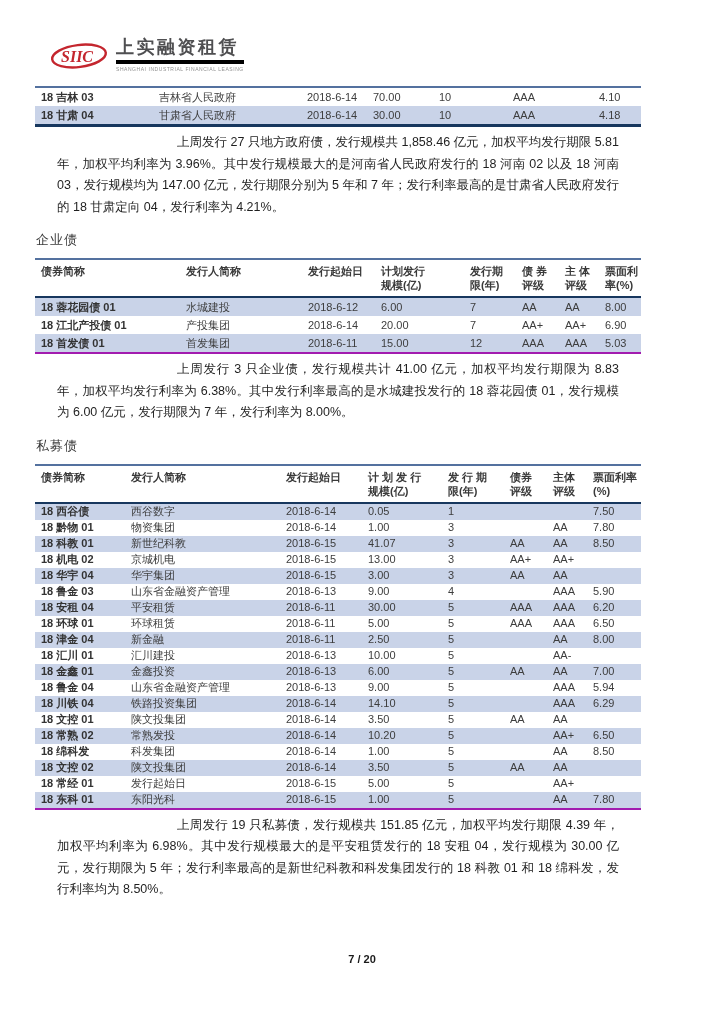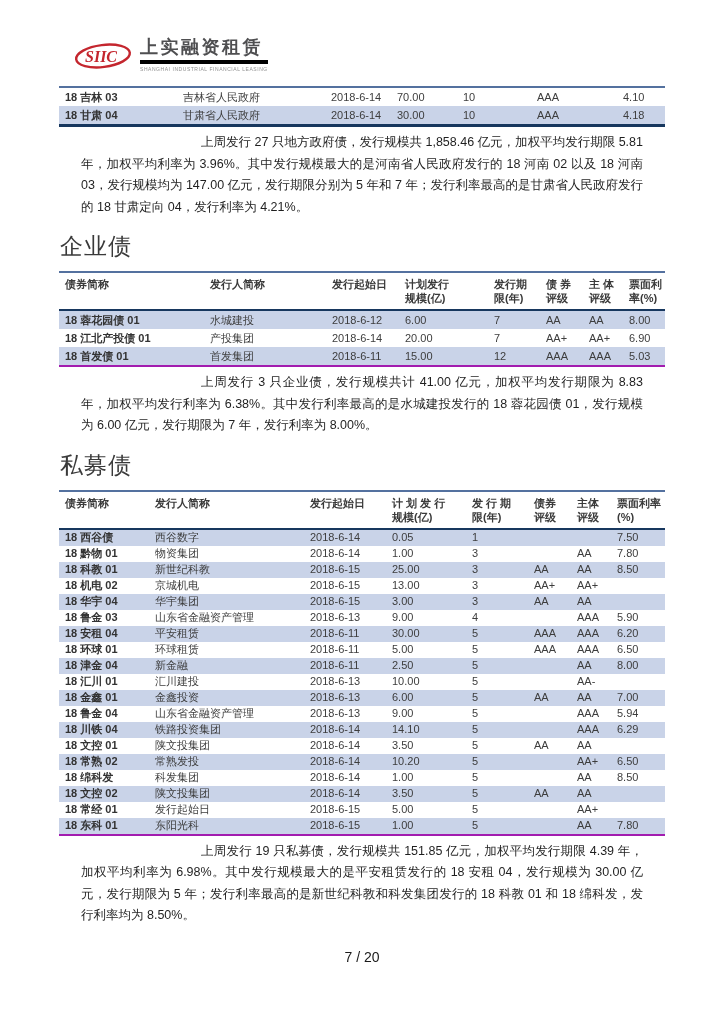--- a/index.html
+++ b/index.html
@@ -2,21 +2,21 @@
 <html><head>
 <meta charset="utf-8">
 <style>
   html,body{margin:0;padding:0;background:#ffffff;}
   .page{
     position:relative;
     width:724px;height:1023px;
     background:#ffffff;
     font-family:"Liberation Sans","DejaVu Sans",sans-serif;
     box-sizing:border-box;
-    padding:36px 59px 0 59px;
+    padding:36px 59px 0 35px;
     overflow:hidden;
     color:#262626;
   }
   
   .doc-header{height:50px;margin-left:15px;display:flex;align-items:flex-start;}
   .logo-mark{margin-top:3px;}
   .logo-text{margin-left:8px;}
   .logo-cn{
     font-size:18px;font-weight:bold;color:#4f4f51;
     letter-spacing:2.5px;
@@ -46,26 +46,26 @@
   .priv-table td{padding-top:1.5px;padding-bottom:1.5px;}
   
   .summary{
     margin:5px 0 8px 22px;
     width:562px;
     font-size:12.5px;line-height:21.5px;
     text-align:justify;color:#1f1f1f;
     text-indent:120px;
   }
   h2.section-title{
-    font-size:23px;font-weight:normal;color:#3a3a3a;
+    font-size:13px;font-weight:normal;color:#3a3a3a;
     margin:13px 0 9px 1px;letter-spacing:1px;
   }
   .page-footer{
     position:absolute;left:0;right:0;bottom:58px;
-    text-align:center;font-size:14px;font-weight:normal;color:#1a1a1a;
+    text-align:center;font-size:11px;font-weight:bold;color:#1a1a1a;
   }
 </style>
 </head>
 <body>
 
 <div class="page">
 
   <div class="doc-header">
     <div class="logo-mark">
       <svg width="58" height="32" viewBox="0 0 58 32">
@@ -227,21 +227,21 @@
           <td>1.00</td>
           <td>3</td>
           <td></td>
           <td>AA</td>
           <td>7.80</td>
         </tr>
         <tr>
           <td>18 科教 01</td>
           <td>新世纪科教</td>
           <td>2018-6-15</td>
-          <td>25.00</td>
+          <td>41.07</td>
           <td>3</td>
           <td>AA</td>
           <td>AA</td>
           <td>8.50</td>
         </tr>
         <tr>
           <td>18 机电 02</td>
           <td>京城机电</td>
           <td>2018-6-15</td>
           <td>13.00</td>

